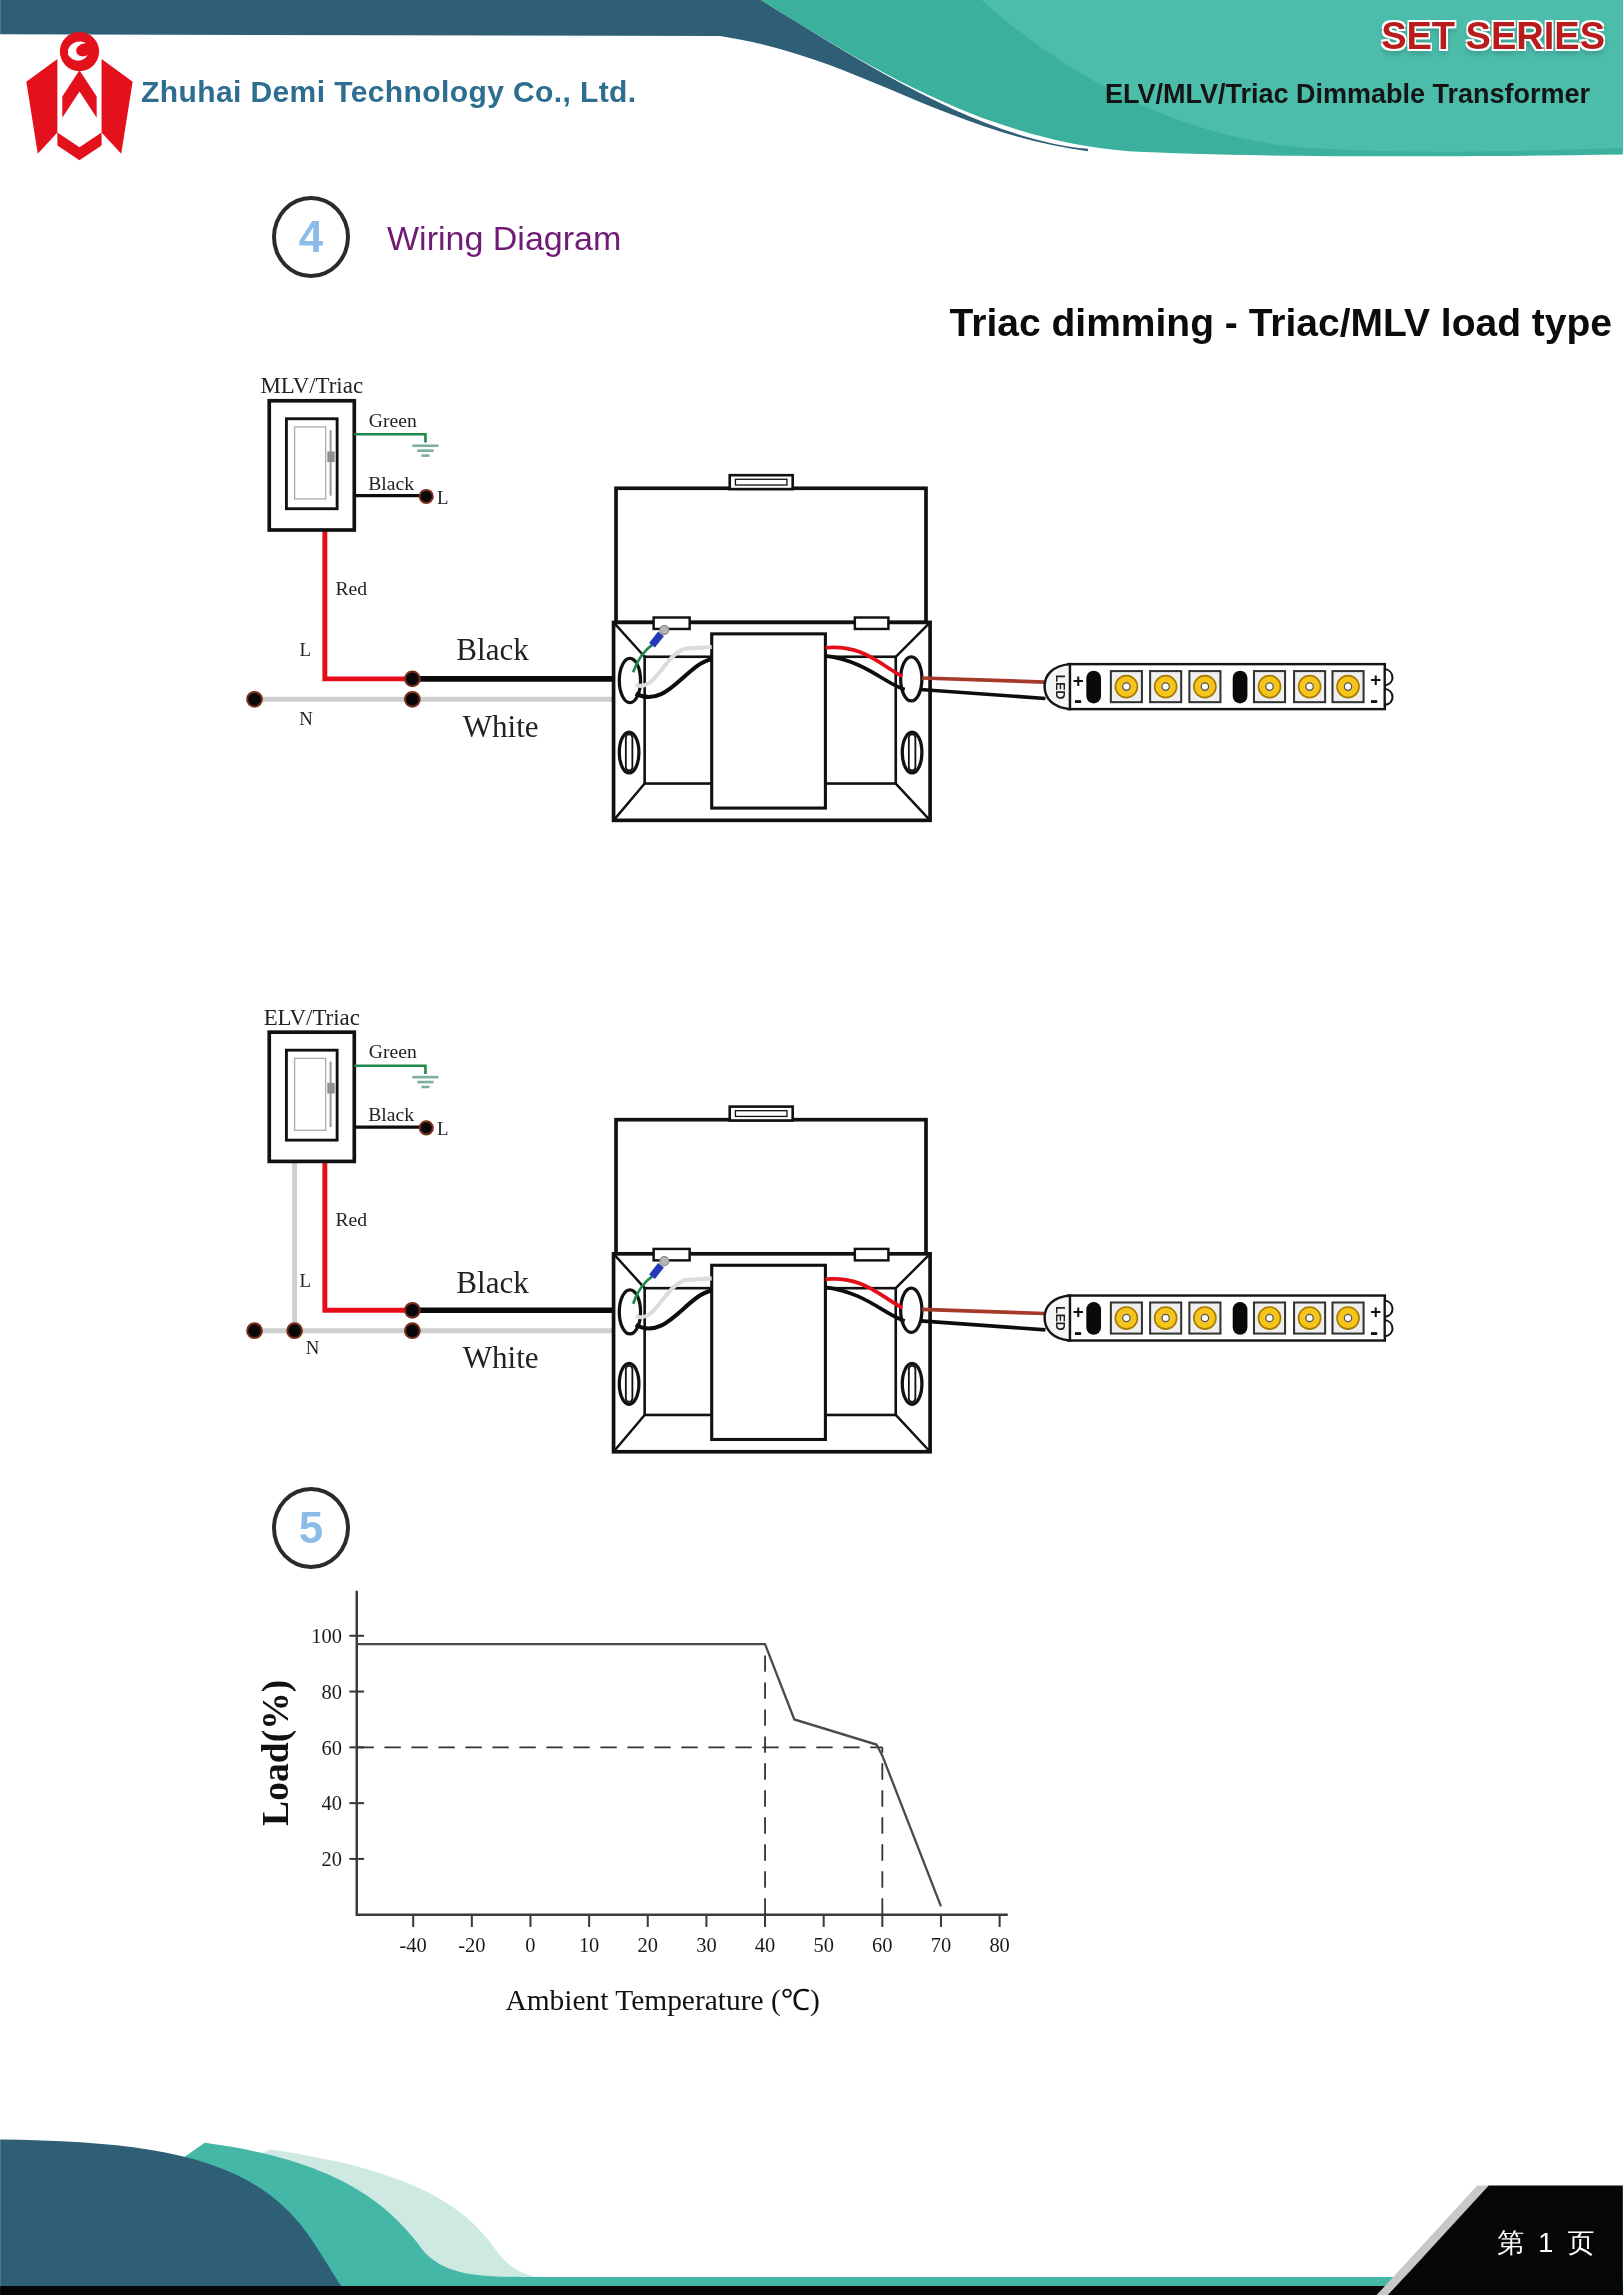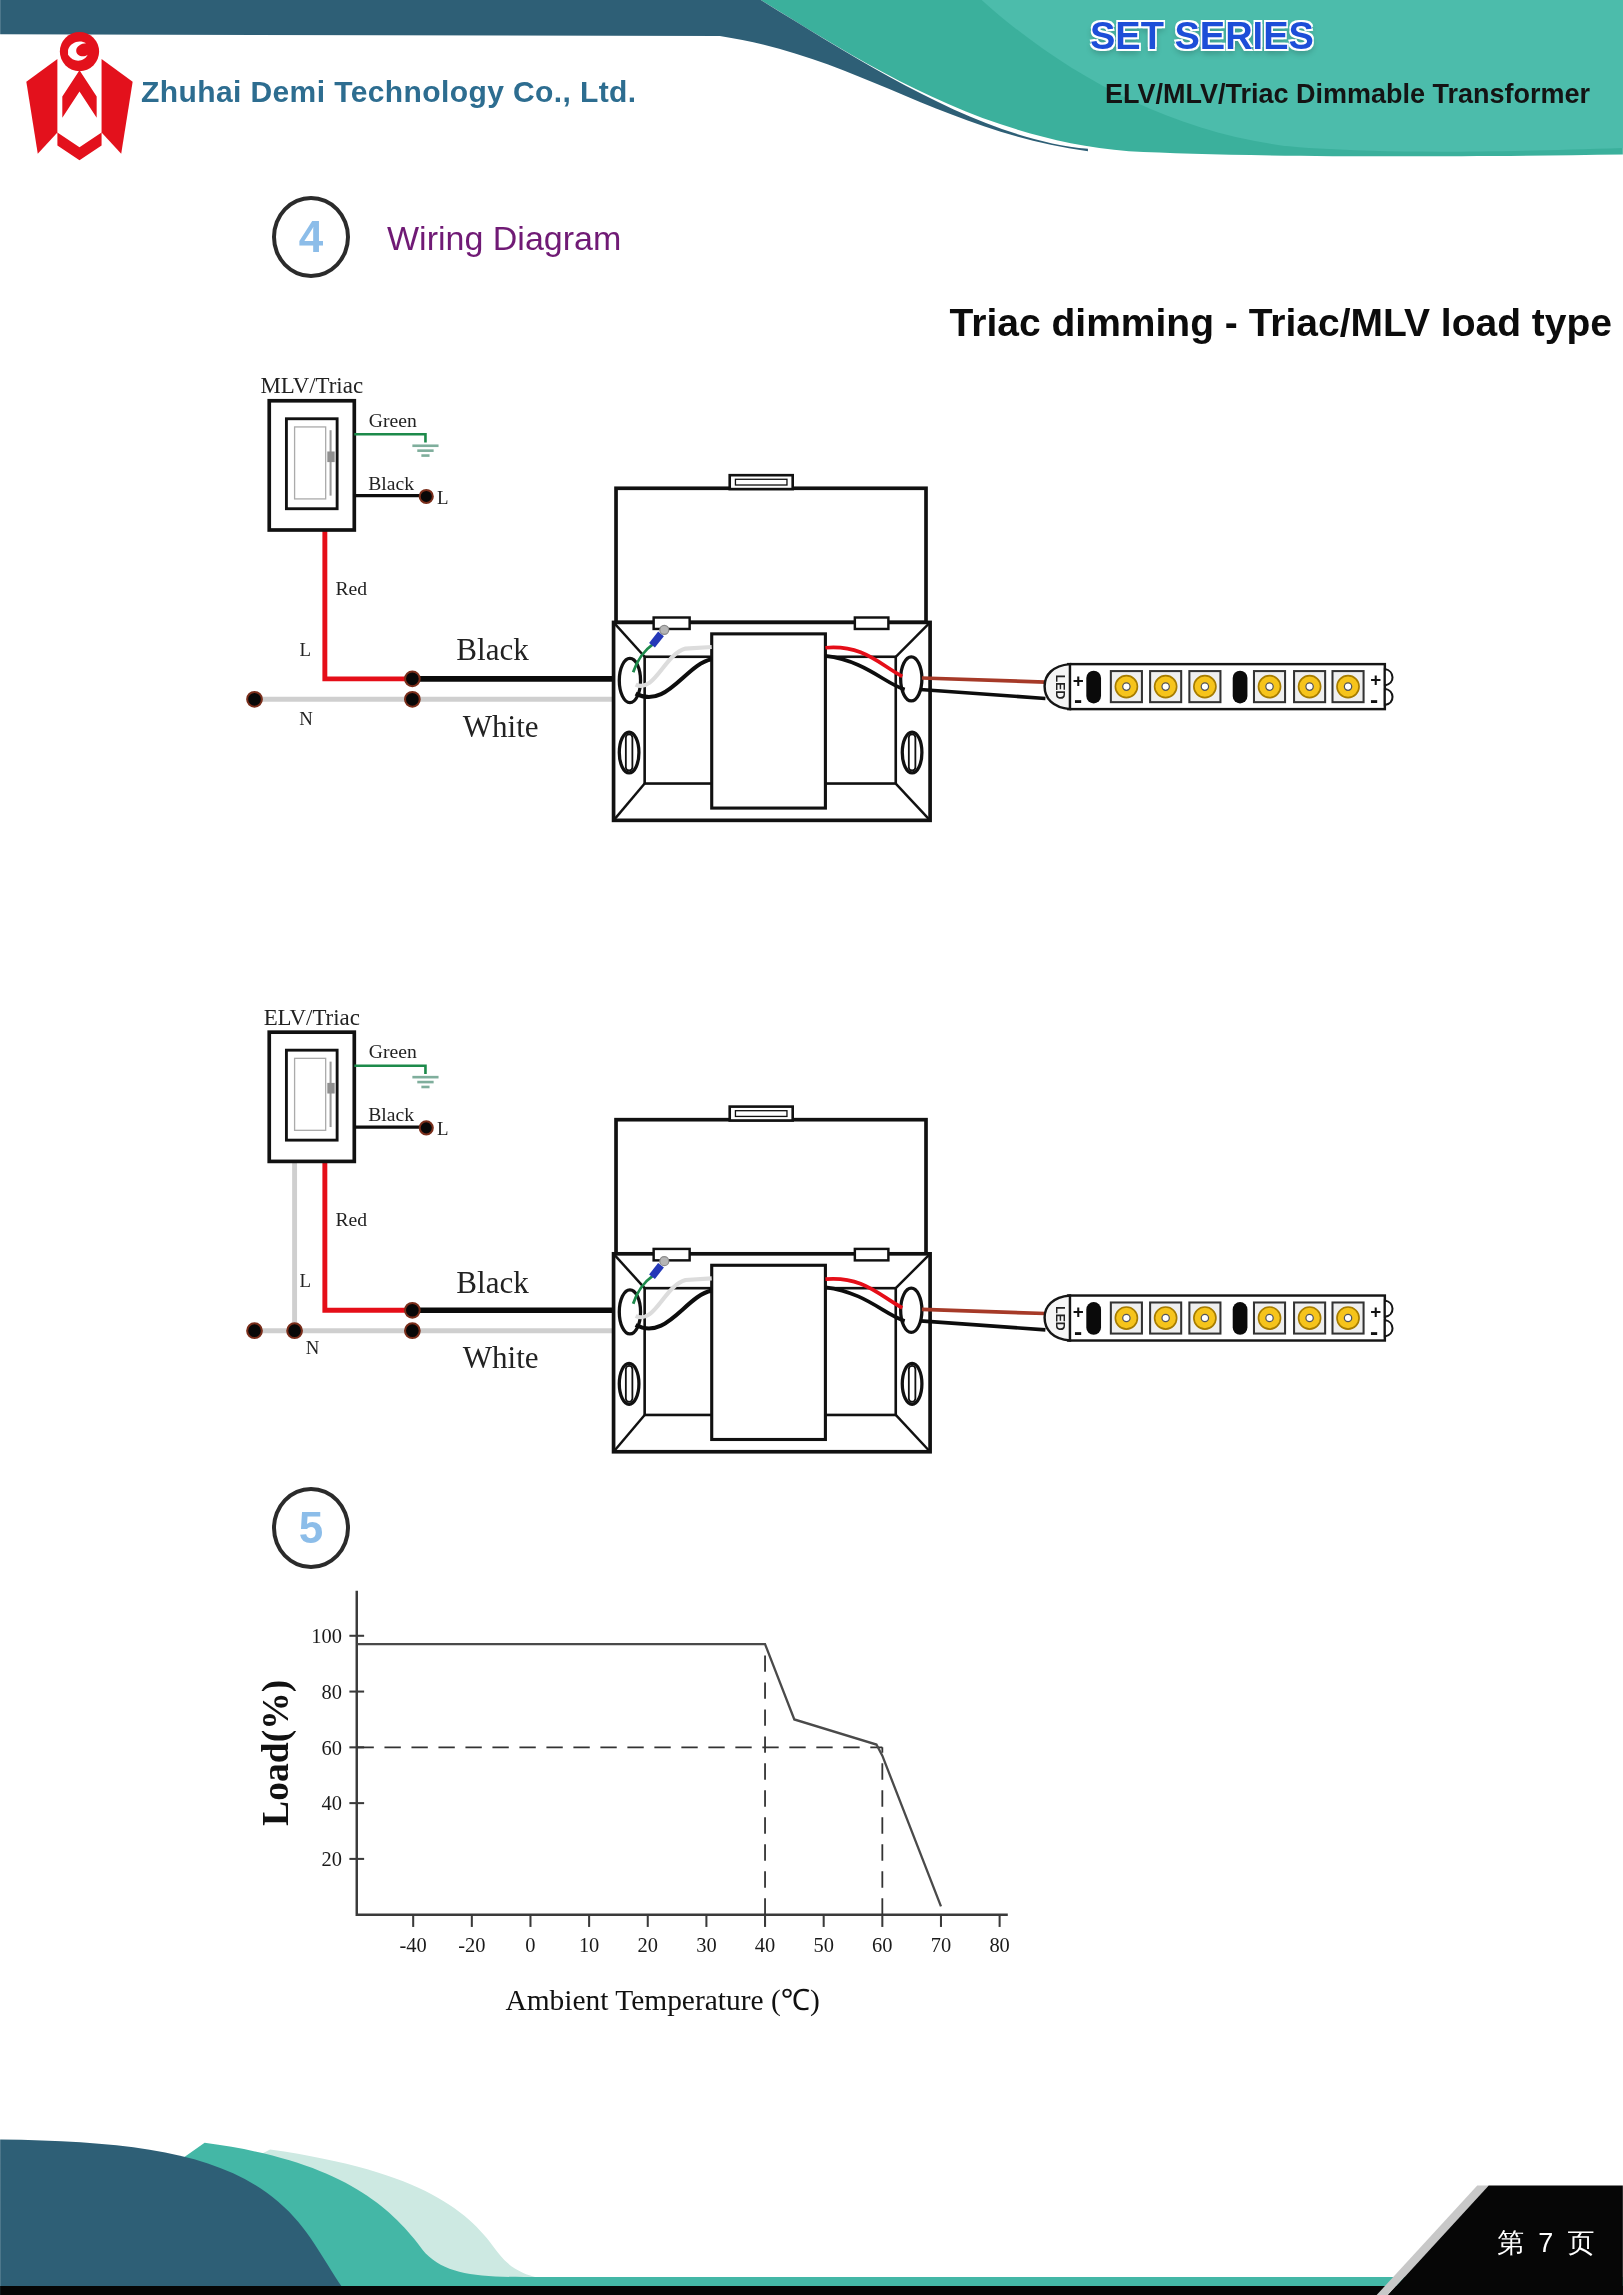--- a/index.html
+++ b/index.html
@@ -1,21 +1,21 @@
 <!DOCTYPE html>
 <html style="font-size:13px"><head>
 <meta charset="utf-8">
 <style>
   html,body{margin:0;padding:0;background:#ffffff;}
   #page{position:relative;width:1623px;height:2295px;background:#fff;overflow:hidden;
         font-family:"Liberation Sans",sans-serif;}
   #page-svg{position:absolute;left:0;top:0;z-index:1;}
   .txt{position:absolute;z-index:2;white-space:nowrap;text-align:center;}
   .company{left:141px;top:75px;font-size:30px;font-weight:bold;color:#2D6D90;letter-spacing:0.4px;}
-  .series{left:1090px;top:14.7px;width:515px;text-align:left;font-size:38px;font-weight:bold;color:#1d4ed8;
+  .series{left:1090px;top:14.7px;width:515px;text-align:right;font-size:38px;font-weight:bold;color:#b91c1c;
           text-shadow:-1.6px -1.6px 0 #fff,1.6px -1.6px 0 #fff,-1.6px 1.6px 0 #fff,1.6px 1.6px 0 #fff,0 4.1px 6.5px rgba(0,0,0,.28);}
   .product{left:1090px;top:79px;width:515px;font-size:27px;font-weight:bold;color:#141414;}
   .sec-circle{width:70px;height:74px;border:4.9px solid #2b2b2b;border-radius:50%;display:flex;
               align-items:center;justify-content:center;z-index:2;position:absolute;background:#fff;}
   .sec-num{font-size:44px;font-weight:bold;color:#8CBDE9;}
   .sec-title{font-size:34px;font-weight:normal;color:#701a75;}
   .main-title{font-size:39px;font-weight:bold;color:#0C0C0C;text-align:right;}
   .page-label{left:1482px;top:2225px;width:131px;text-align:center;font-size:27px;color:#ffffff;z-index:3;letter-spacing:3.3px;}
 </style>
 </head>
@@ -242,16 +242,16 @@
   <span class="sec-num">4</span>
 </div>
 <div class="txt sec-title" style="left:387px;top:219px;">Wiring Diagram</div>
 
 <div class="txt main-title" style="left:0;top:301px;width:1612px;">Triac dimming - Triac/MLV load type</div>
 
 <div class="sec-circle" style="left:272px;top:1487px;">
   <span class="sec-num">5</span>
 </div>
 
-<div class="txt page-label">第 7 页</div>
+<div class="txt page-label">第 1 页</div>
 
 </div>
 
 
 </body></html>

